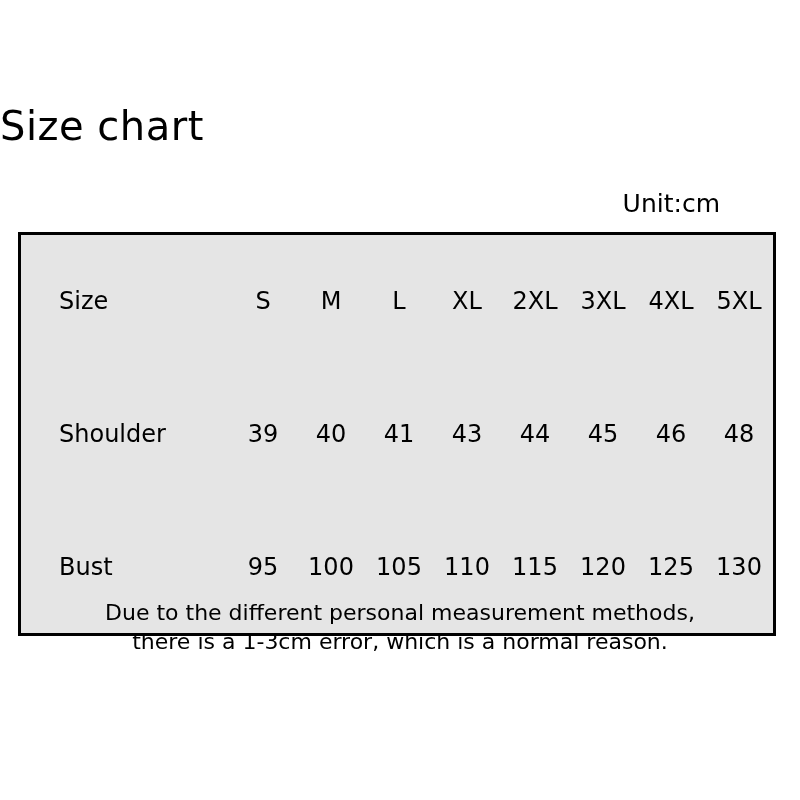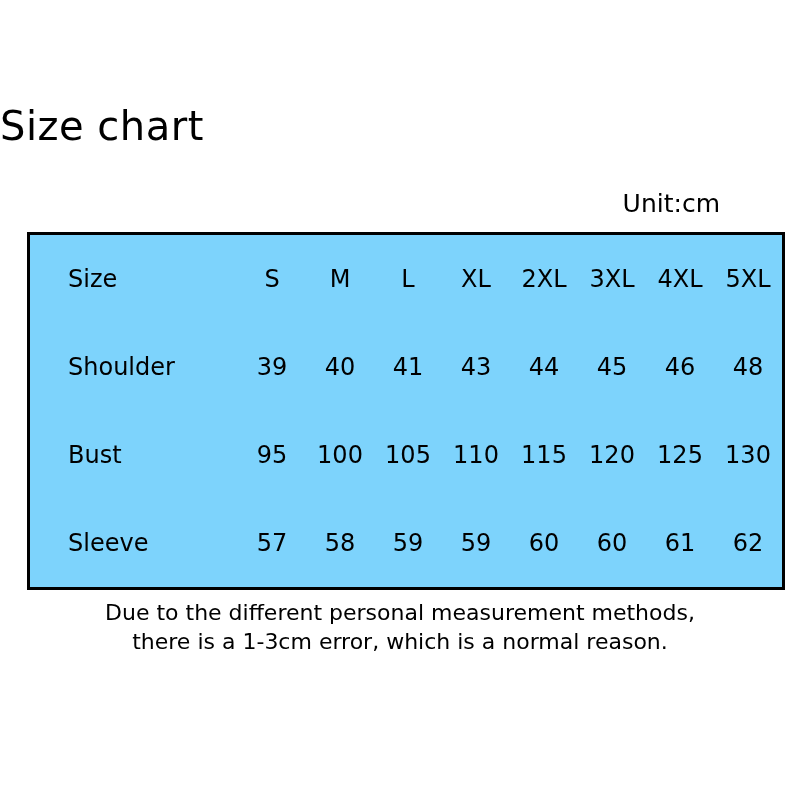--- a/index.html
+++ b/index.html
@@ -30,27 +30,27 @@
   }
   .unit {
     text-align: right;
     font-size: 25px;
     padding-right: 80px;
     padding-top: 40px;
     font-family: "DejaVu Sans", sans-serif;
   }
   .table-wrap {
     position: absolute;
-    left: 27px;
+    left: 18px;
     top: 232px;
     width: 758px;
-    height: 358px;
+    height: 404px;
     border: 3px solid #000000;
     box-sizing: border-box;
-    background: #7dd3fc;
+    background: #e5e5e5;
   }
   table.size-table {
     width: 100%;
     height: 100%;
     border-collapse: collapse;
     table-layout: fixed;
   }
   table.size-table td {
     text-align: center;
     font-size: 24px;
@@ -117,31 +117,20 @@
           <td class="rowlabel">Bust</td>
           <td>95</td>
           <td>100</td>
           <td>105</td>
           <td>110</td>
           <td>115</td>
           <td>120</td>
           <td>125</td>
           <td>130</td>
         </tr>
-        <tr>
-          <td class="rowlabel">Sleeve</td>
-          <td>57</td>
-          <td>58</td>
-          <td>59</td>
-          <td>59</td>
-          <td>60</td>
-          <td>60</td>
-          <td>61</td>
-          <td>62</td>
-        </tr>
       </tbody>
     </table>
   </div>
 
   <div class="footnote">
     <div>Due to the different personal measurement methods,</div>
     <div>there is a 1-3cm error, which is a normal reason.</div>
   </div>
 
 </div>

